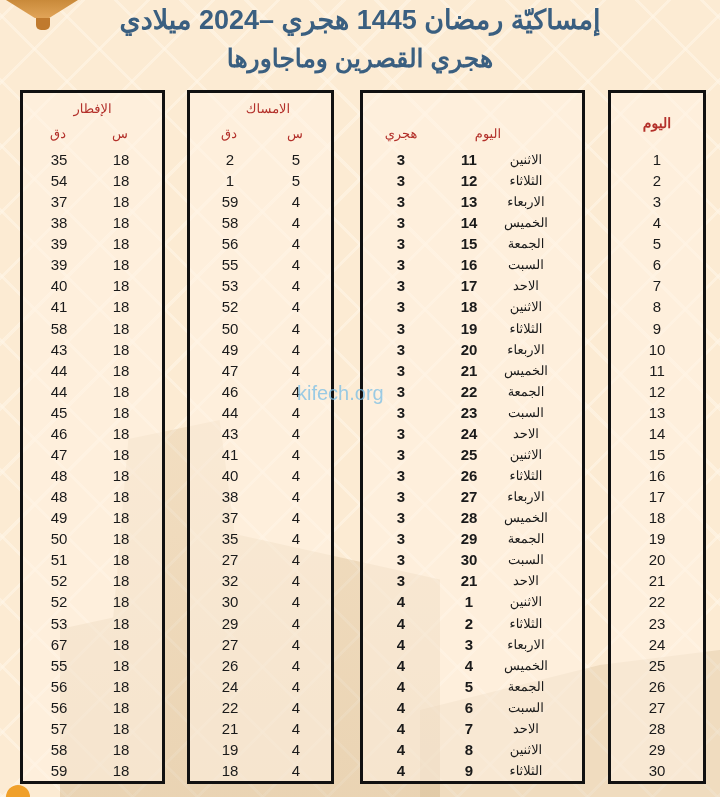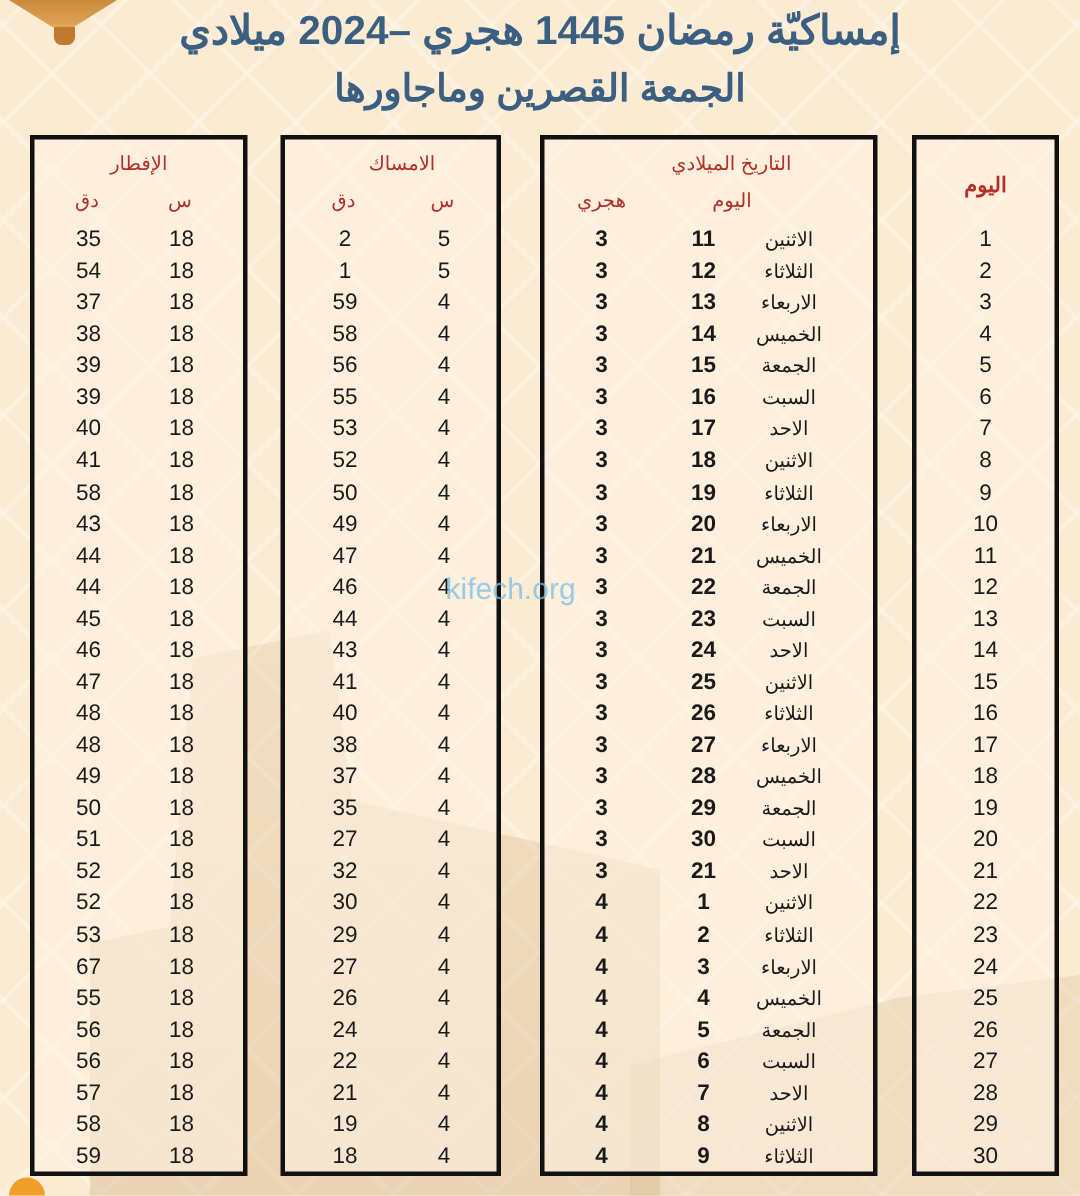--- a/index.html
+++ b/index.html
@@ -78,21 +78,21 @@
 <div class="bg-pattern"></div>
 <div class="building"></div>
 <div class="building2"></div>
 <div class="lamp">
     <div class="shade"></div>
     <div class="tip"></div>
   </div>
 <div class="orb"></div>
 
 <div class="title title1">إمساكيّة رمضان 1445 هجري –2024 ميلادي</div>
-<div class="title title2">الجمعة القصرين وماجاورها</div>
+<div class="title title2">هجري القصرين وماجاورها</div>
 
 <div class="box" id="box-iftar" style="left:20px; width:145px;">
   <div class="hdr" style="left:0; right:0; top:8px;">الإفطار</div>
   <div class="hdr" style="left:20px; width:30px; top:33px;">دق</div>
   <div class="hdr" style="left:82px; width:30px; top:33px;">س</div>
   <div class="rows">
       <div class="row" style="top: 0px;">
         <span class="cell" style="left: 18px; width: 36px;">35</span>
         <span class="cell" style="left: 80px; width: 36px;">18</span>
       </div>
@@ -337,21 +337,20 @@
         <span class="cell" style="left: 88px; width: 36px;">4</span>
       </div>
       <div class="row" style="top: 611.03px;">
         <span class="cell" style="left: 22px; width: 36px;">18</span>
         <span class="cell" style="left: 88px; width: 36px;">4</span>
       </div>
     </div>
 </div>
 
 <div class="box" id="box-greg" style="left:360px; width:225px;">
-  <div class="hdr" style="left:30px; right:0; top:8px;">التاريخ الميلادي</div>
   <div class="hdr" style="left:8px; width:60px; top:33px;">هجري</div>
   <div class="hdr" style="left:95px; width:60px; top:33px;">اليوم</div>
   <div class="rows">
       <div class="row" style="top: 0px;">
         <span class="cell bold" style="left: 20px; width: 36px;">3</span>
         <span class="cell bold" style="left: 88px; width: 36px;">11</span>
         <span class="cell dayname" style="left: 128px; width: 70px;">الاثنين</span>
       </div>
       <div class="row" style="top: 21.07px;">
         <span class="cell bold" style="left: 20px; width: 36px;">3</span>

